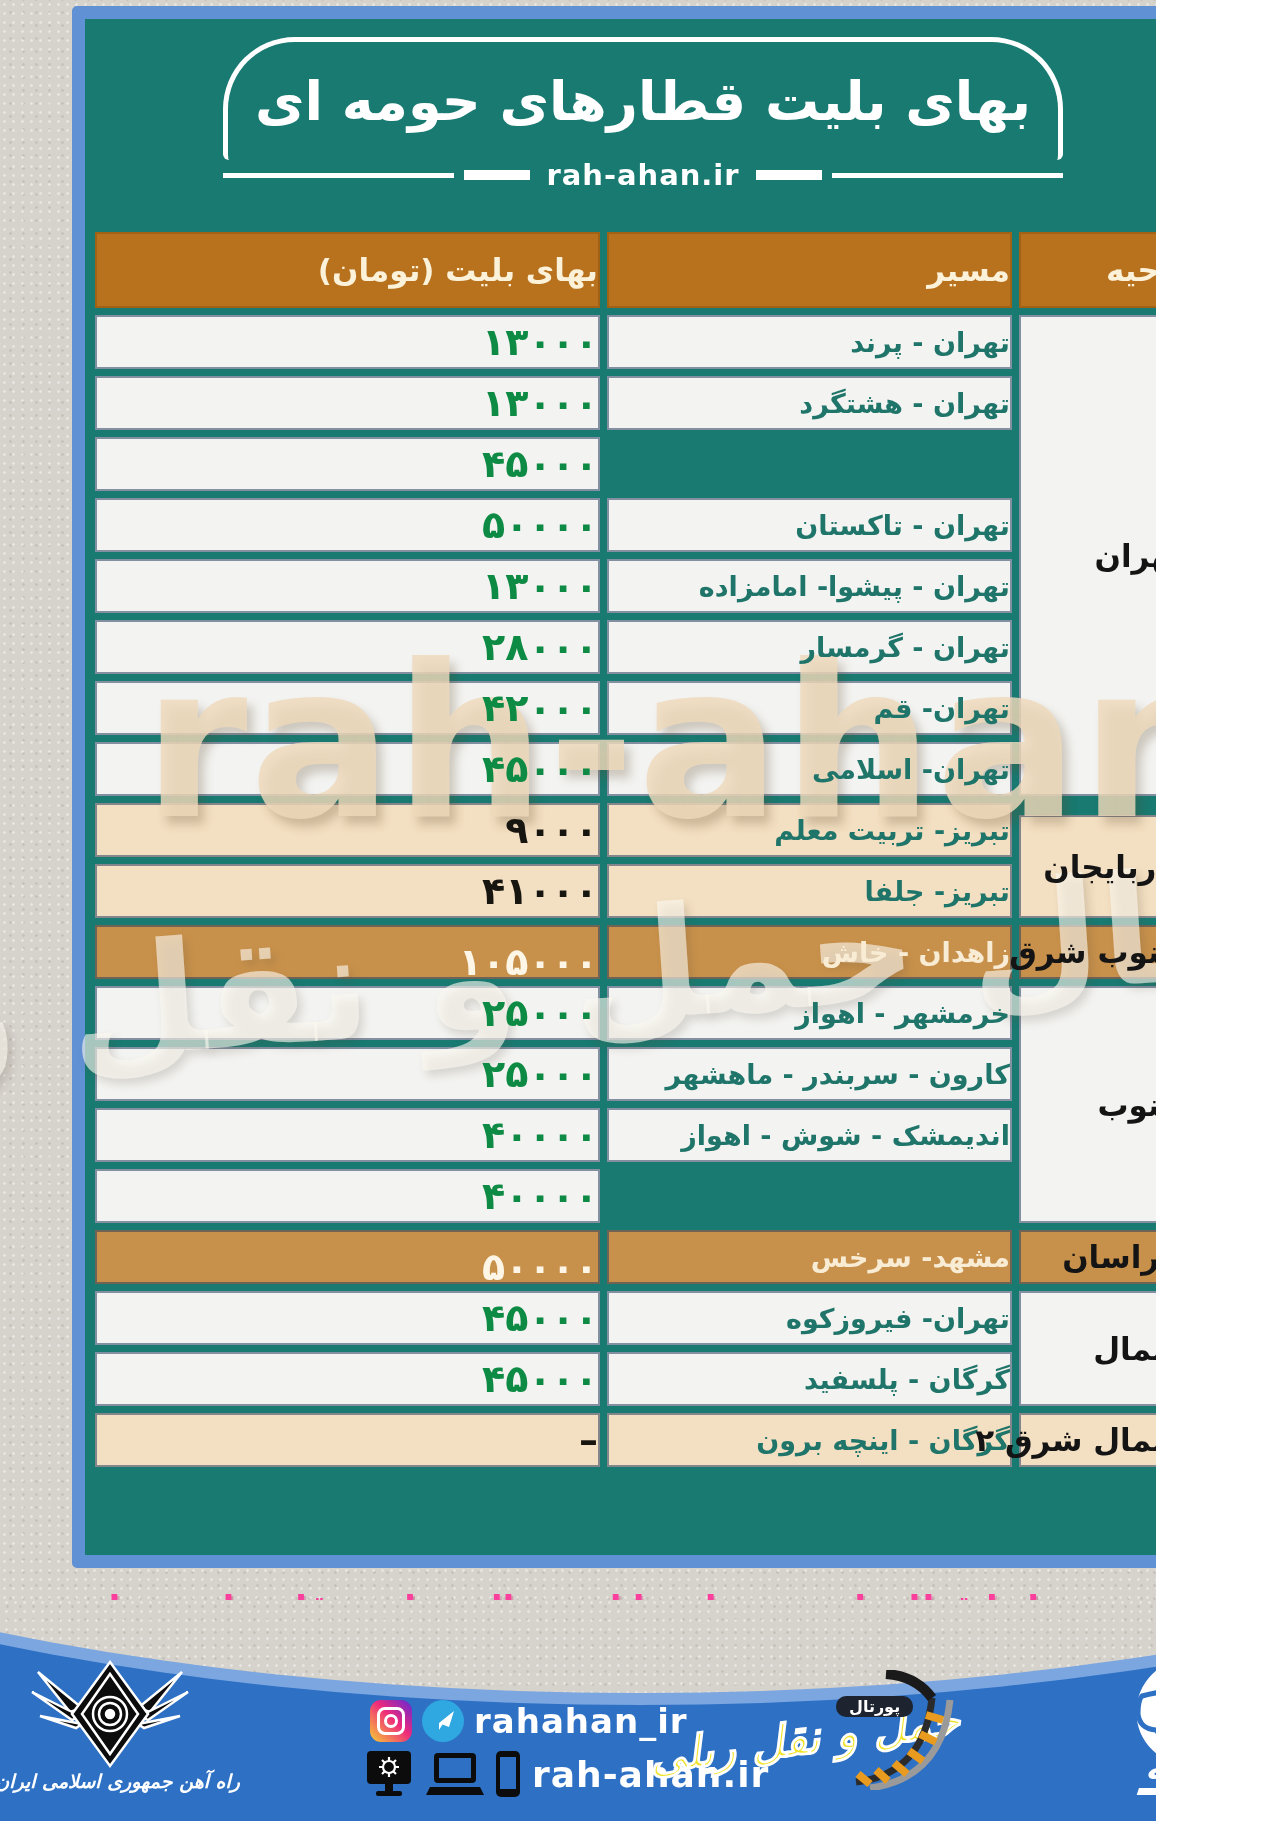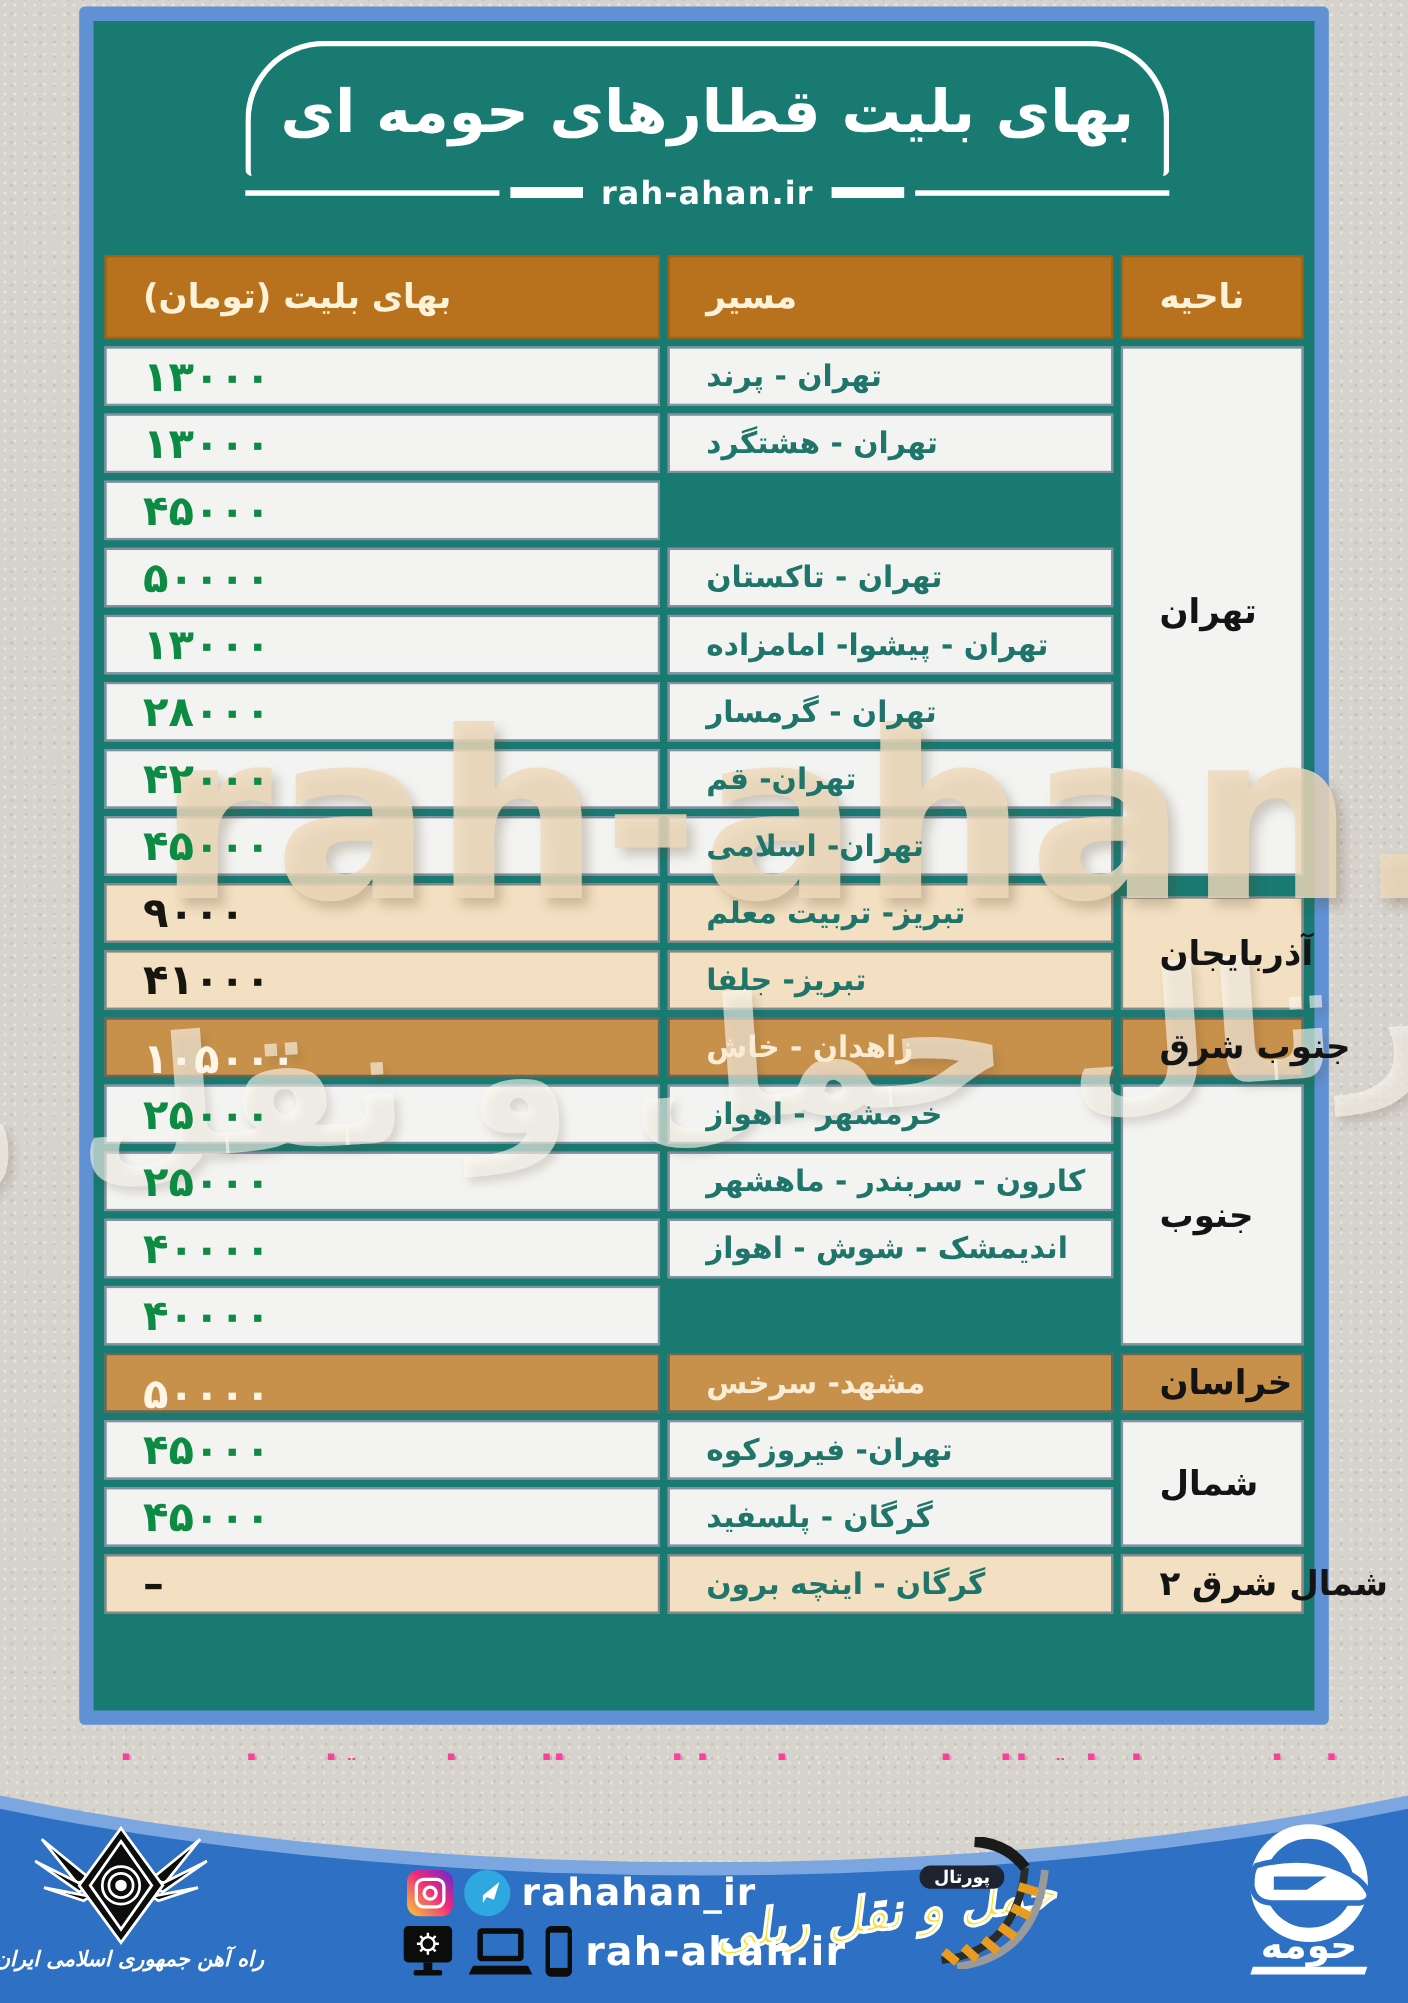--- a/index.html
+++ b/index.html
@@ -1,17 +1,17 @@
 <!DOCTYPE html>
 <html lang="fa"><head>
 <meta charset="utf-8">
 <style>
   html,body{margin:0;padding:0;}
   .page{
-    position:relative;width:1280px;height:1821px;overflow:hidden;
+    position:relative;width:1156px;height:1821px;overflow:hidden;
     background-color:#d6d2cc;
     background-image:
       radial-gradient(rgba(255,255,255,.45) 1px, transparent 1.6px),
       radial-gradient(rgba(158,148,138,.28) 1px, transparent 1.6px);
     background-size:9px 9px, 13px 13px;
     background-position:0 0, 4px 6px;
     font-family:"DejaVu Sans", sans-serif;
   }
   
   .card{position:absolute;left:72px;top:6px;width:1110px;height:1536px;
@@ -23,21 +23,21 @@
   .title-box .t{color:#ffffff;font-size:54px;font-weight:bold;direction:rtl;white-space:nowrap;}
   .title-underline{position:absolute;left:138px;top:136px;width:840px;height:40px;
                    display:flex;align-items:center;}
   .tline{flex:1;height:5px;background:#ffffff;}
   .tdash{width:66px;height:10px;background:#ffffff;margin:0 10px;}
   .subtitle{color:#ffffff;font-size:29px;font-weight:bold;padding:0 6px;letter-spacing:1px;}
   
   .ptable{position:absolute;left:10px;top:213px;width:1090px;
           display:grid;grid-template-columns:505px 405px 166px;
           grid-template-rows:76px repeat(19,54px);gap:7px;}
-  .cell{display:flex;align-items:center;justify-content:flex-start;
+  .cell{display:flex;align-items:center;justify-content:flex-end;
         border:2px solid rgba(38,62,96,.55);box-sizing:border-box;padding-left:33px;}
   .cell.header{background:#b8721e;border:2px solid rgba(120,70,10,.35);}
   .cell.header span{color:#fcf2da;font-size:31px;font-weight:bold;direction:rtl;}
   .cell.plain{background:#f3f3f1;}
   .cell.peach{background:#f3dfc1;}
   .cell.orange{background:#c8914b;}
   .cell span{position:relative;z-index:3;}
   .cell.price span{font-size:38px;font-weight:bold;color:#0d8a43;direction:rtl;}
   .cell.price.peach span{color:#17150f;}
   .cell.price.orange span{color:#fdf6e6;margin-top:20px;}

